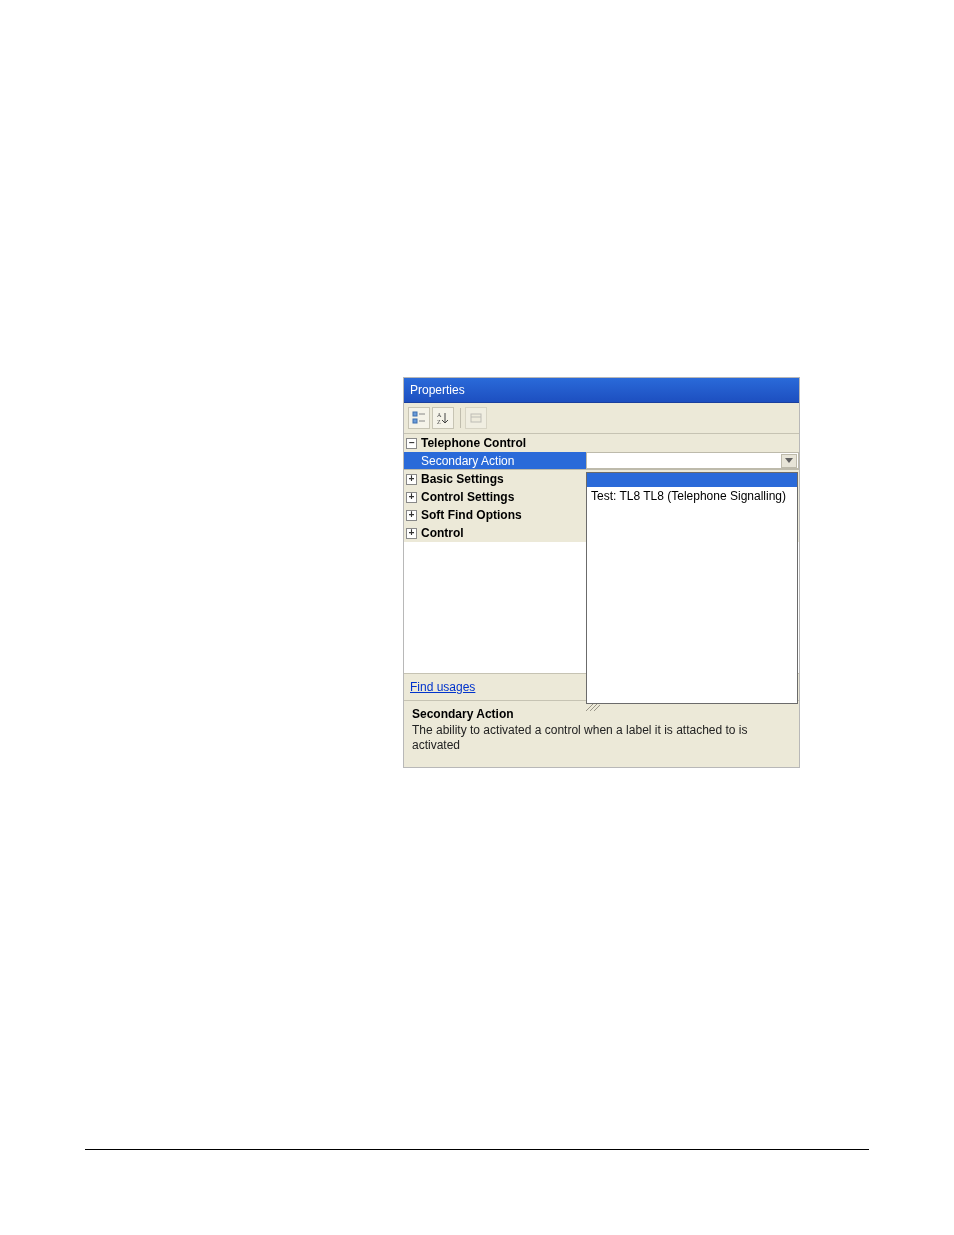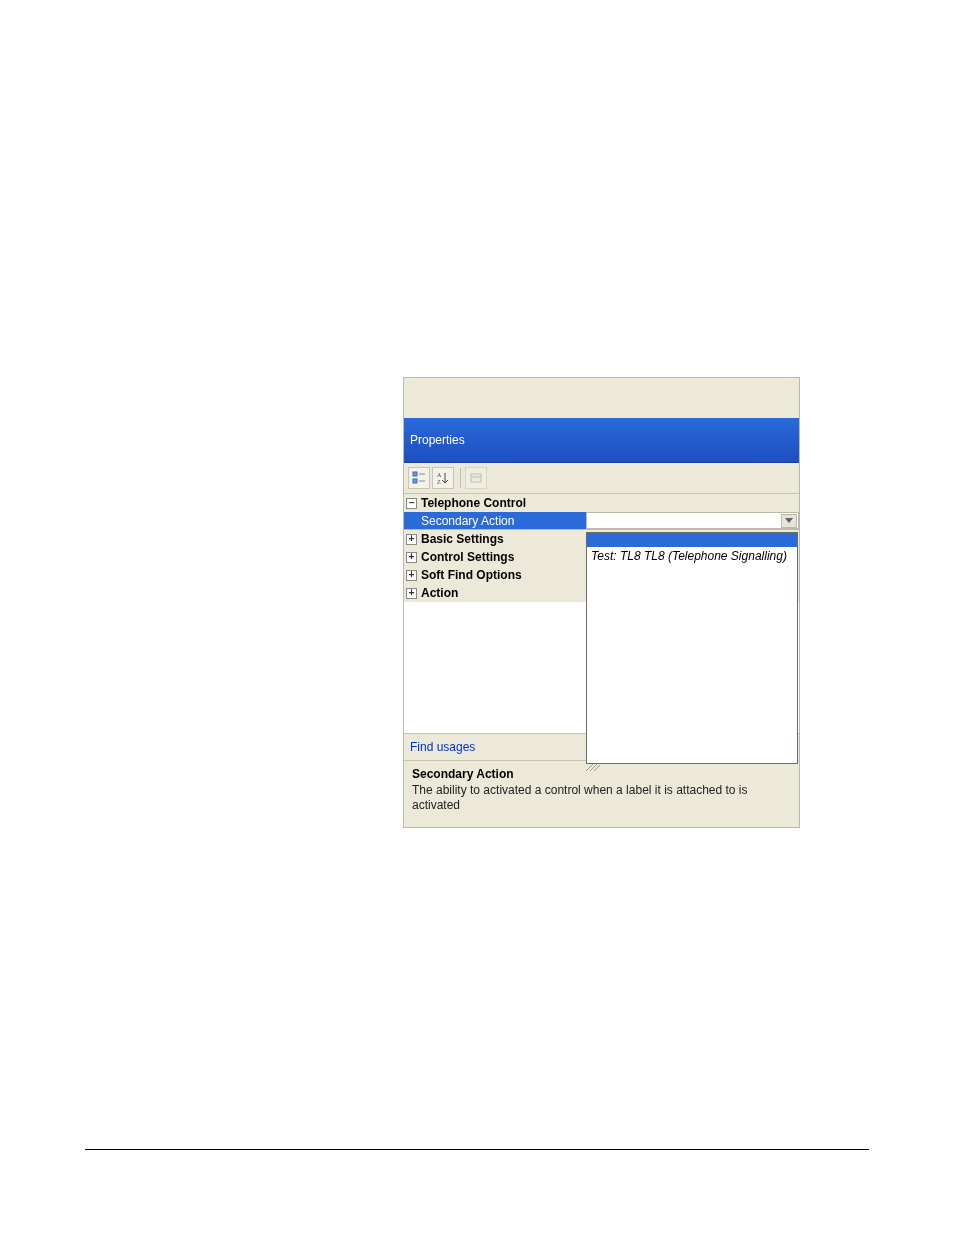--- a/index.html
+++ b/index.html
@@ -18,28 +18,27 @@
     top: 377px;
     width: 397px;
     border: 1px solid #b8b8b8;
     background: #ece9d8;
     box-sizing: border-box;
   }
   .titlebar {
     background: linear-gradient(#2a6ad9, #1d4fc0);
     color: #fff;
     font-size: 12px;
-    padding: 13px 6px;
+    padding: 3px 6px;
     height: 18px;
     line-height: 14px;
     border-bottom: 1px solid #1a3f9e;
     box-sizing: content-box;
     display: flex;
     align-items: center;
-    margin-top: 40px;
   }
   .toolbar {
     background: #ece9d8;
     border-bottom: 1px solid #c6c3b3;
     padding: 3px 4px;
     display: flex;
     align-items: center;
     height: 24px;
     box-sizing: content-box;
   }
@@ -149,21 +148,20 @@
   .dd-list {
     position: absolute;
     left: 182px;
     top: 38px;
     width: 212px;
     border: 1px solid #6b6b6b;
     background: #fff;
     box-sizing: border-box;
     z-index: 10;
     height: 232px;
-    font-style: italic;
   }
   .dd-item {
     padding: 2px 4px;
     font-size: 12px;
     white-space: nowrap;
     overflow: hidden;
     cursor: default;
   }
   .dd-item.sel {
     background: #2a6ad9;
@@ -176,20 +174,21 @@
     height: 131px;
     border-bottom: 1px solid #c6c3b3;
   }
   .findbar {
     background: #ece9d8;
     padding: 6px 6px;
     border-bottom: 1px solid #c6c3b3;
   }
   .findlink {
     color: #0033cc;
+    text-decoration: underline;
     cursor: pointer;
     font-size: 12px;
   }
   .desc {
     background: #ece9d8;
     padding: 6px 8px 14px 8px;
     min-height: 46px;
     box-sizing: content-box;
   }
   .desc-title {
@@ -296,21 +295,21 @@
       <div class="row cat-row">
         <div class="left-cell">
           <span class="expander">+</span>
           <span>Soft Find Options</span>
         </div>
       </div>
 
       <div class="row cat-row">
         <div class="left-cell">
           <span class="expander">+</span>
-          <span>Action</span>
+          <span>Control</span>
         </div>
       </div>
 
       <div class="grid-blank"></div>
     </div>
 
     <div class="dd-list">
       <div class="dd-item sel"></div>
       <div class="dd-item">Test: TL8  TL8   (Telephone Signalling)</div>
     </div>

